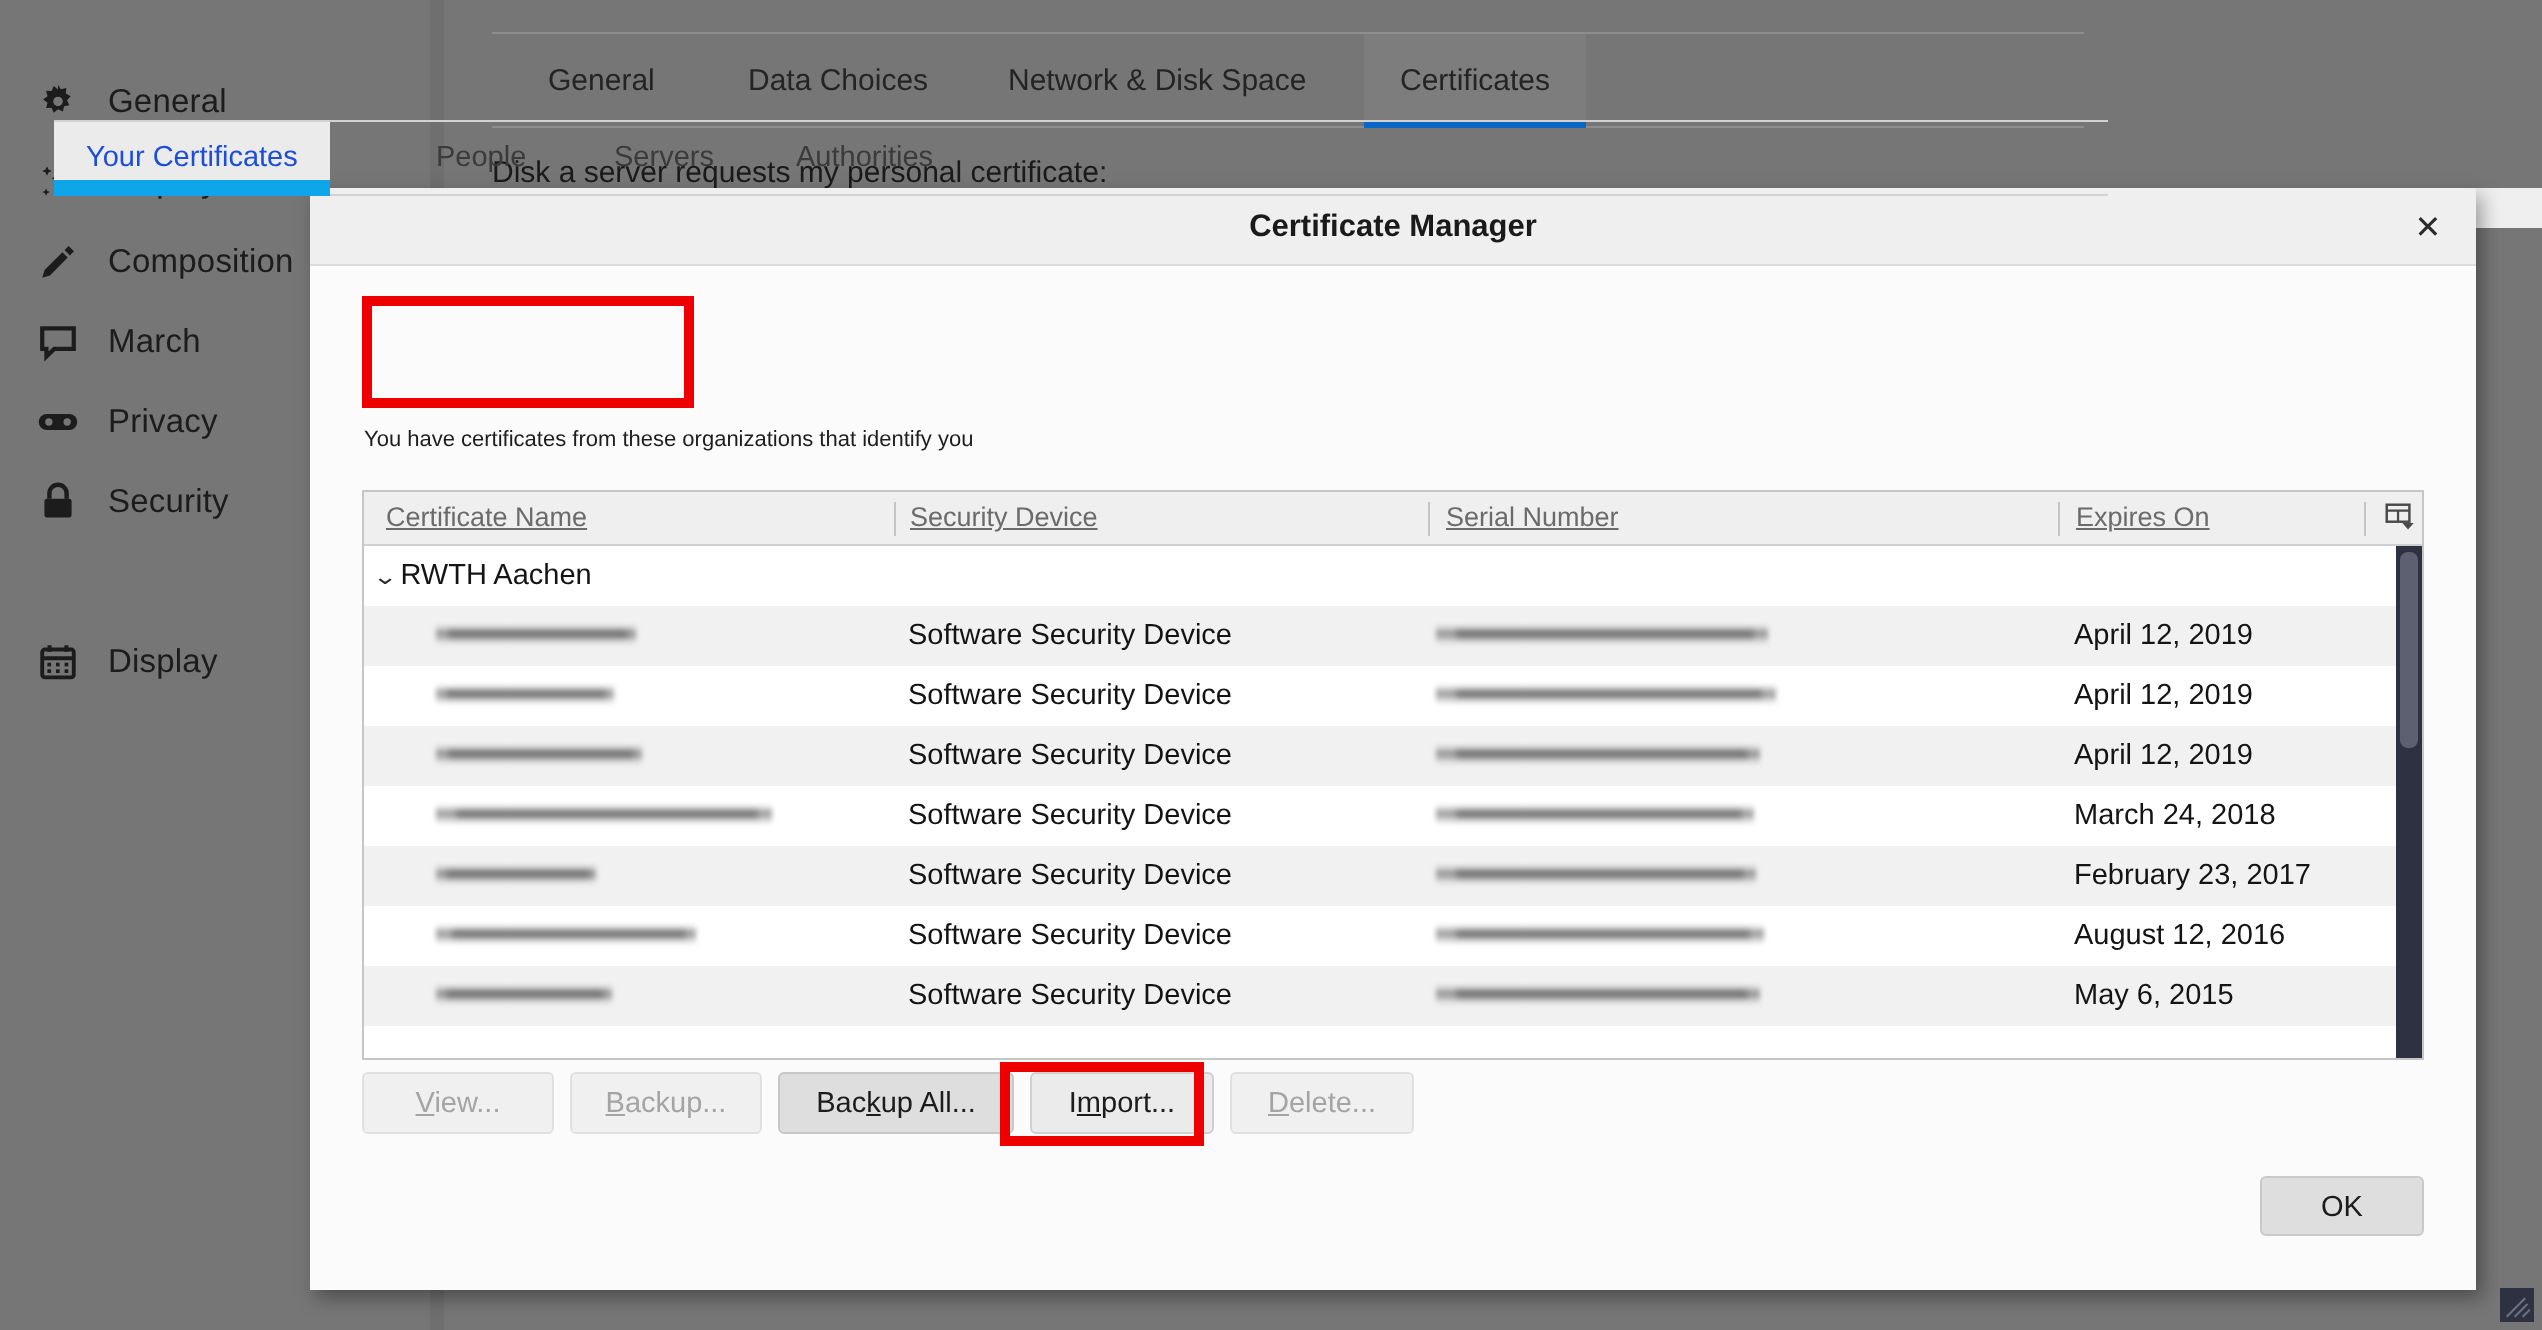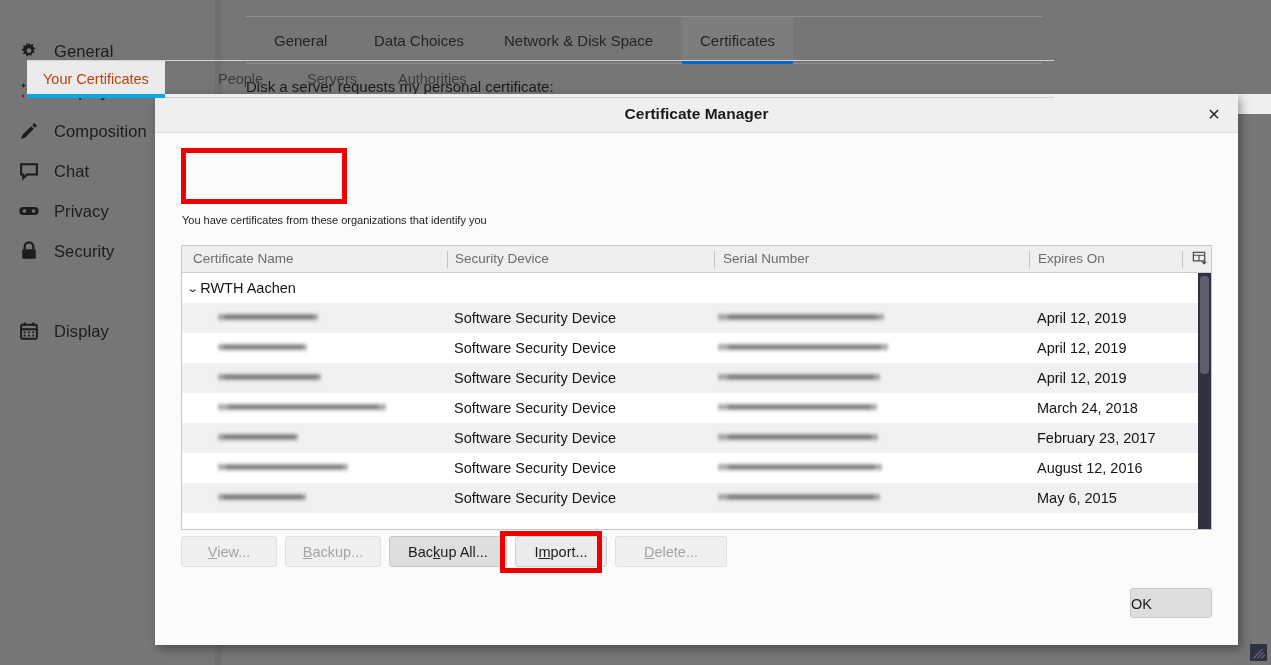--- a/index.html
+++ b/index.html
@@ -79,21 +79,21 @@
   
   .tabrow {
     position: absolute; left: 27px; top: 60px; width: 1027px; height: 38px;
     border-top: 1px solid #d2d2d2; border-bottom: 1px solid #d2d2d2;
   }
   .tab {
     position: absolute; top: 0; height: 37px; line-height: 37px;
     font-size: 14.5px; color: #3b3b3b; padding: 0 16px; white-space: nowrap;
     cursor: pointer;
   }
-  .tab.sel { background: #ebebeb; border-bottom: 4px solid #0ea5e9; color: #c2410c; }
+  .tab.sel { background: #ebebeb; border-bottom: 8px solid #0ea5e9; color: #1d4ed8; }
 
   .hl-tab {
     position: absolute; left: 181px; top: 148px; width: 166px; height: 56px;
     border: 5px solid #ee0000; pointer-events: none;
   }
 
   .dlg-desc {
     position: absolute; left: 182px; top: 214px;
     font-size: 11px; color: #1d1d1d; white-space: nowrap;
   }
@@ -102,21 +102,21 @@
   .tbl {
     position: absolute; left: 181px; top: 245px; width: 1031px; height: 285px;
     background: #ffffff; border: 1px solid #c6c6c6; overflow: hidden;
   }
   .thead {
     position: relative; height: 27px; background: #efefef;
     border-bottom: 1px solid #cfcfcf;
   }
   .th {
     position: absolute; top: 0; height: 26px; line-height: 26px;
-    font-size: 13.5px; color: #6b6b6b; white-space: nowrap;
+    font-size: 13.5px; color: #6b6b6b; white-space: nowrap; text-decoration: underline;
   }
   .thdiv {
     position: absolute; top: 5px; width: 1px; height: 17px; background: #c4c4c4;
   }
   .colpick {
     position: absolute; right: 3px; top: 4px; width: 17px; height: 18px;
     cursor: pointer;
   }
 
   .tbody { position: relative; }
@@ -168,21 +168,21 @@
   .btn.strong { background: #dedede; border-color: #c7c7c7; }
   .btn u { text-decoration: underline; }
 
   .hl-import {
     position: absolute; left: 500px; top: 531px; width: 102px; height: 42px;
     border: 5px solid #ee0000; pointer-events: none;
   }
 
   .okbtn {
     position: absolute; left: 1130px; top: 588px; width: 82px; height: 30px;
-    line-height: 30px; 
+    line-height: 30px; text-align: center;
     background: #dedede; border: 1px solid #c9c9c9; border-radius: 3px;
     font-size: 14.5px; color: #1b1b1b; cursor: pointer;
   }
 
   .resize-grip {
     position: absolute; right: 4px; bottom: 4px; width: 17px; height: 17px;
     background: #2d3142;
   }
   .resize-grip i {
     position: absolute; display: block; background: #6e7384; height: 1px;
@@ -224,21 +224,21 @@
         </svg>
     </span>
     <span class="side-label">Composition</span>
   </div>
   <div class="side-item" style="top:156px">
     <span class="side-ico">
       <svg viewBox="0 0 24 24" width="22" height="22">
           <path fill="none" stroke="#1c1c1c" stroke-width="2.3" d="M3.4 4.6h17.2v11.2H9.9l-4.2 4.1v-4.1H3.4z"></path>
         </svg>
     </span>
-    <span class="side-label">Chat</span>
+    <span class="side-label">March</span>
   </div>
   <div class="side-item" style="top:196px">
     <span class="side-ico">
       <svg viewBox="0 0 24 24" width="22" height="22">
           <rect x="1.5" y="7.6" width="21" height="8.8" rx="4.4" fill="#1c1c1c"></rect>
           <circle cx="7" cy="12" r="2" fill="#767676"></circle>
           <circle cx="17" cy="12" r="2" fill="#767676"></circle>
         </svg>
     </span>
     <span class="side-label">Privacy</span>
@@ -369,21 +369,21 @@
     <div class="vscroll">
       <div class="vthumb"></div>
     </div>
   </div>
 
   <div class="btnrow">
     <div class="btn disabled" style="left:0px; width:96px"><u>V</u><span>iew...</span></div>
     <div class="btn disabled" style="left:104px; width:96px"><u>B</u><span>ackup...</span></div>
     <div class="btn strong" style="left:208px; width:118px"><span>Bac</span><u>k</u><span>up All...</span></div>
     <div class="btn" style="left:334px; width:92px"><span>I</span><u>m</u><span>port...</span></div>
-    <div class="btn disabled" style="left:434px; width:112px"><u>D</u><span>elete...</span></div>
+    <div class="btn disabled" style="left:434px; width:92px"><u>D</u><span>elete...</span></div>
   </div>
   <div class="hl-import"></div>
 
   <div class="okbtn">OK</div>
 
   <div class="resize-grip">
     <i style="left:3px;  top:14px; width:13px"></i>
     <i style="left:7px;  top:14px; width:9px"></i>
     <i style="left:11px; top:14px; width:5px"></i>
   </div>

